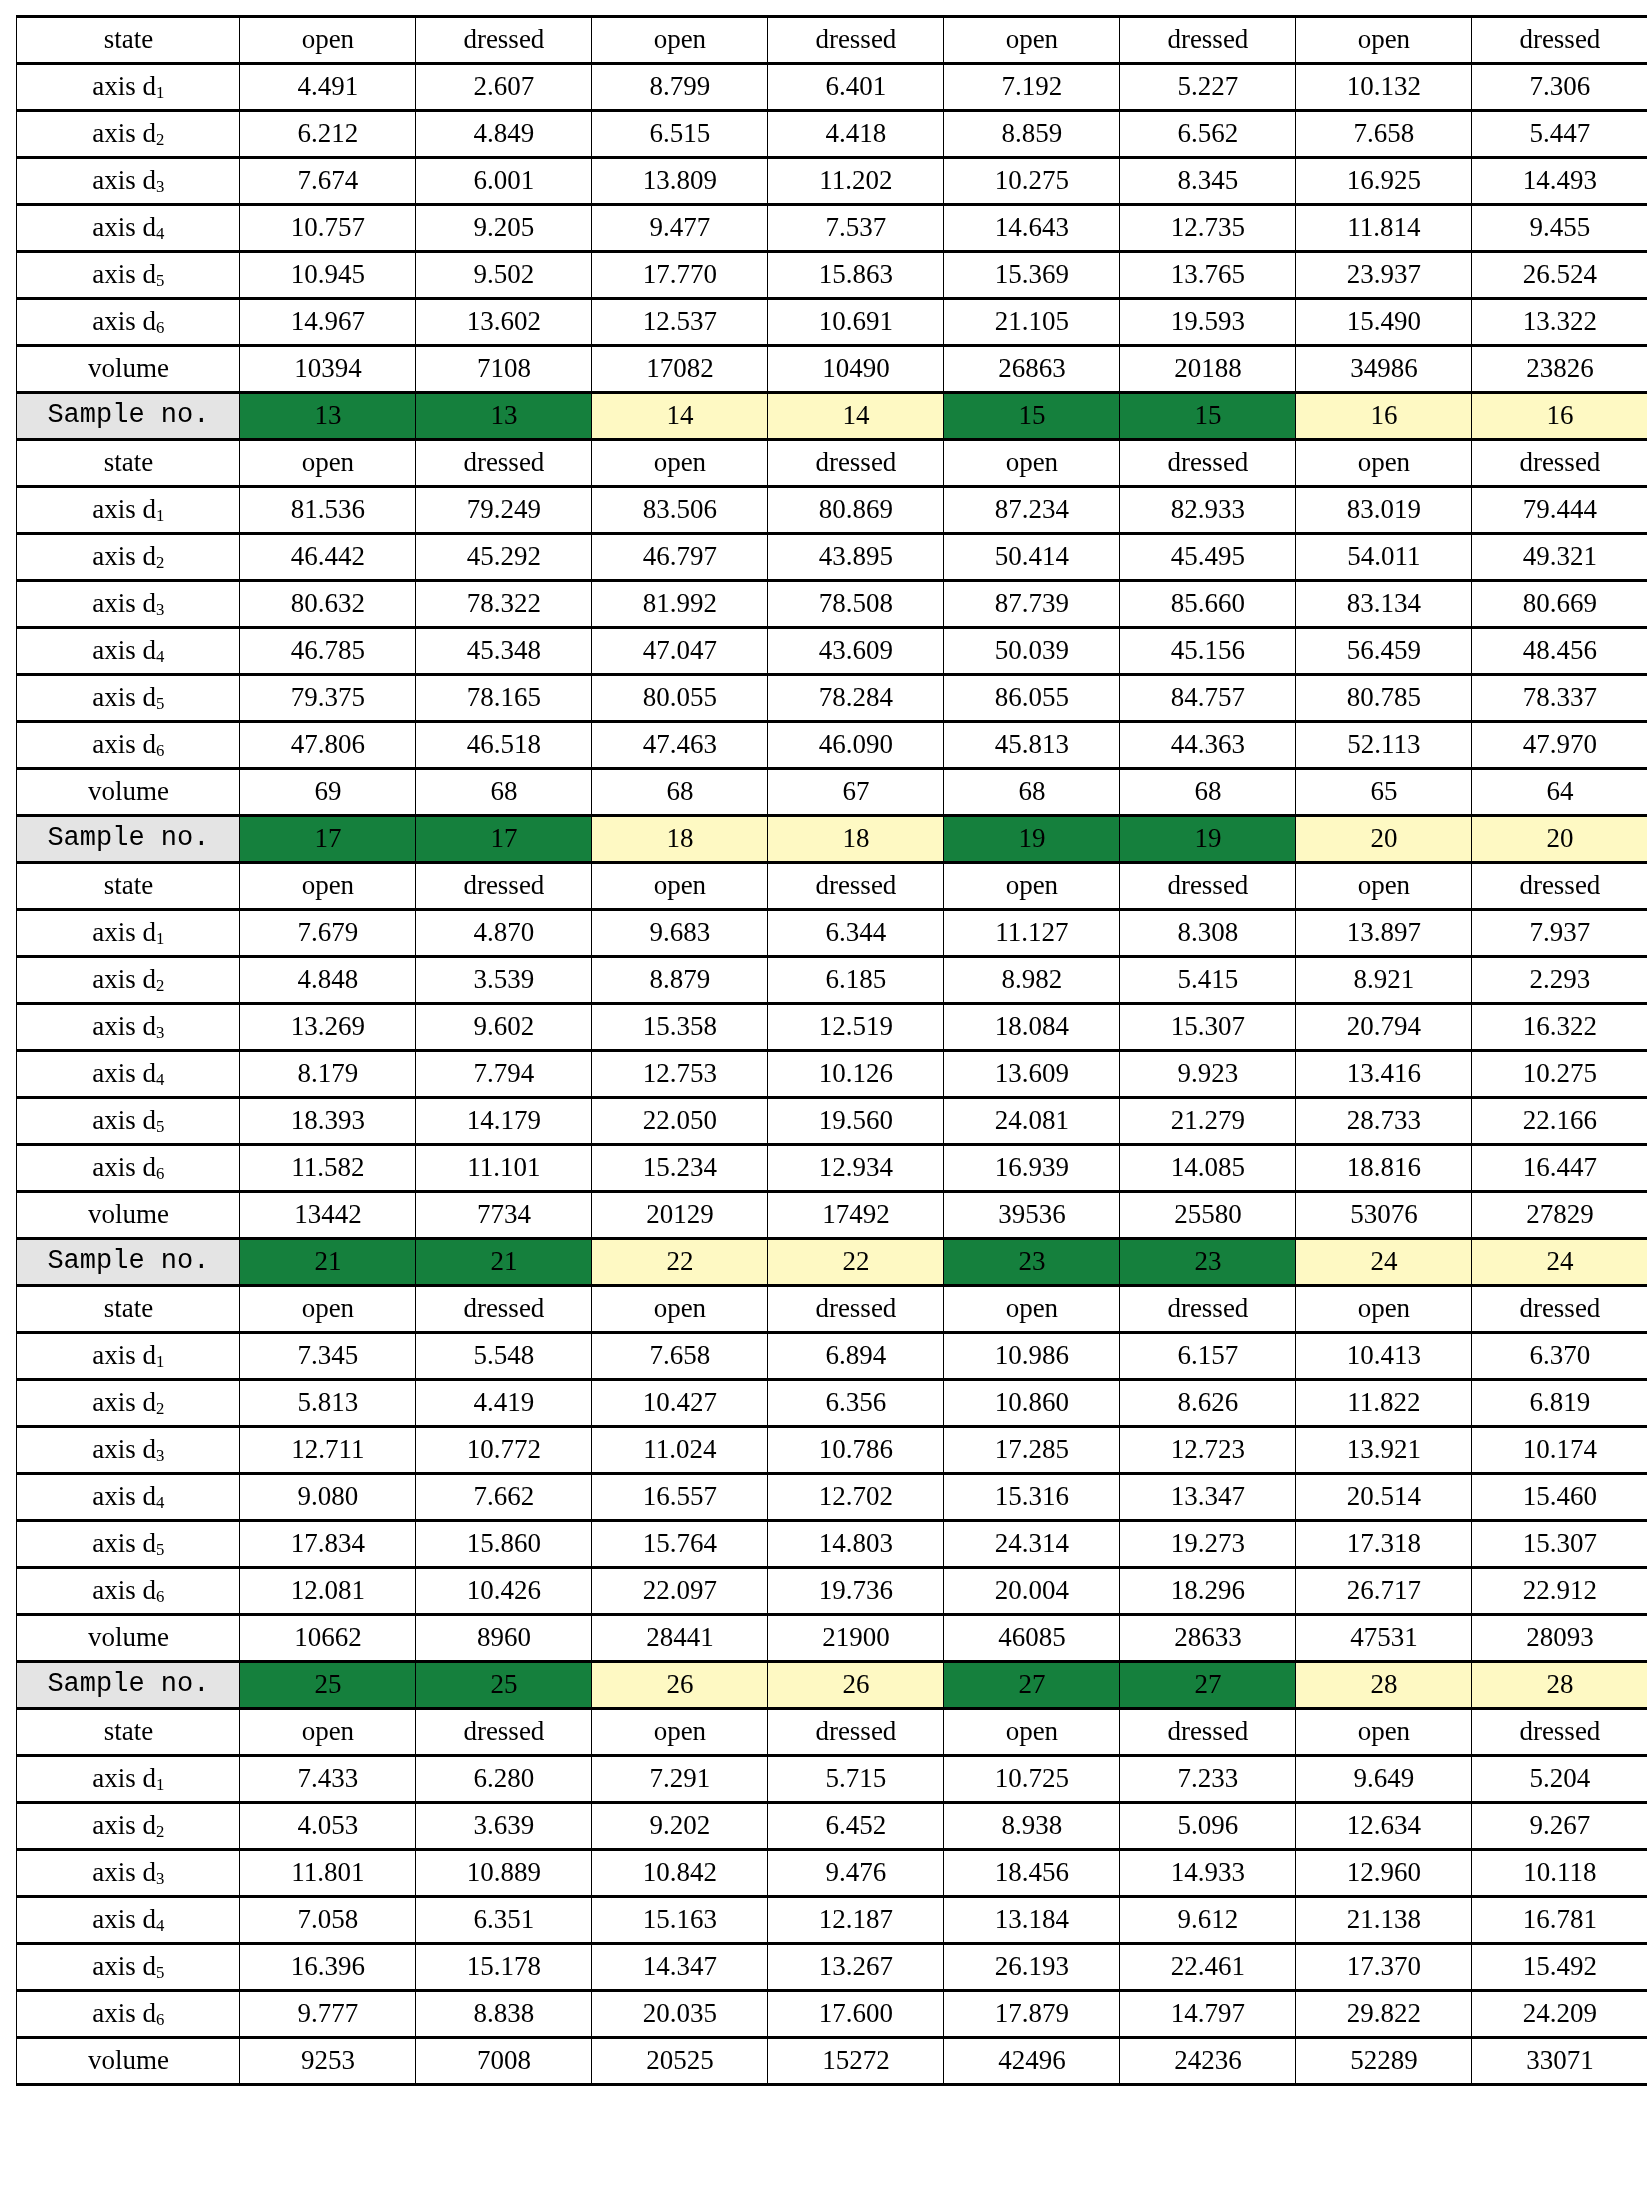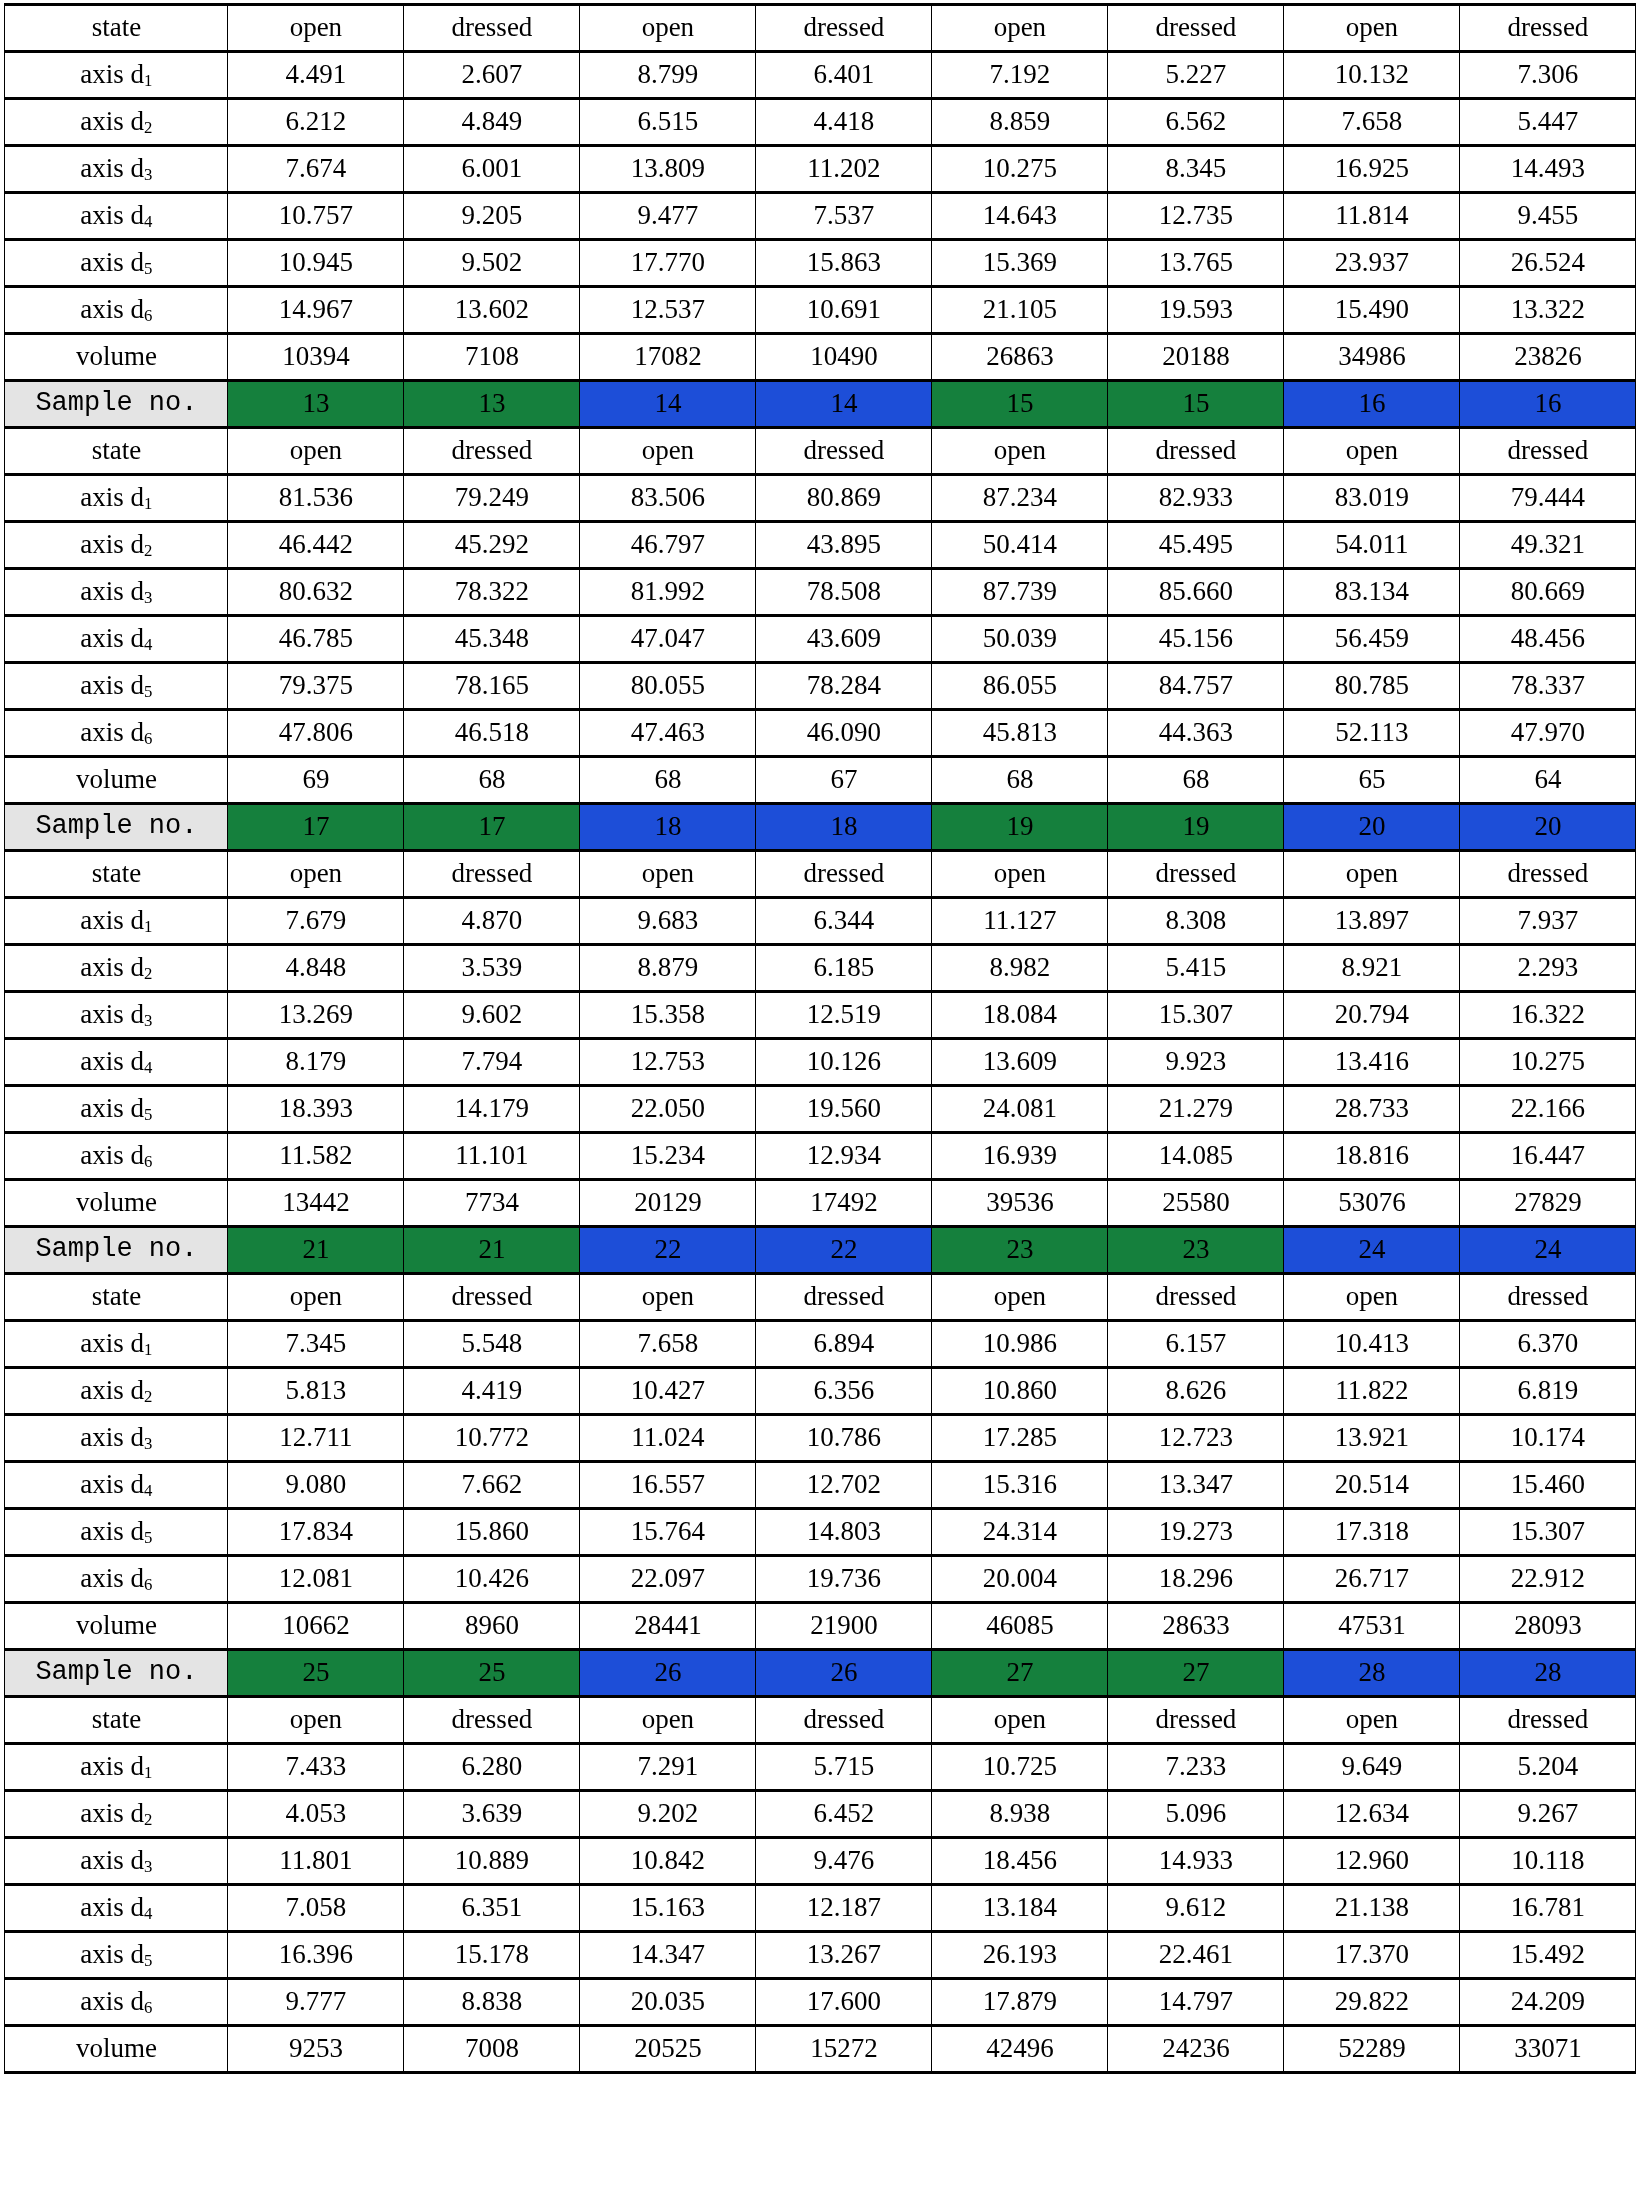--- a/index.html
+++ b/index.html
@@ -11,21 +11,21 @@
   }
   #sheet{
     width:1647px;
     box-sizing:border-box;
     padding:2.6px 4.4px 4.4px 4.4px;
   }
   table.grid{
     border-collapse:collapse;
     table-layout:fixed;
     width:1312px;
-    margin:0;
+    margin:12px;
   }
   table.grid col.lab{width:223px;}
   table.grid col.dat{width:176px;}
 
   table.grid td{
     border-left:1.3px solid #000;
     border-right:1.3px solid #000;
     border-top:1.3px solid #000;
     border-bottom:1.3px solid #000;
     height:44px;
@@ -43,21 +43,21 @@
     border-left-width:1.3px;
     border-right-width:1.3px;
     border-top-width:3.5px;
     border-bottom-width:0px;
   }
   table.grid tr.lastrow td{border-bottom-width:3.5px;}
 
   
   td.sh{background:#f0f0f0;}
   
-  tr.sampleband td{background:#1d4ed8;}
+  tr.sampleband td{background:#fef9c3;}
   tr.sampleband td.sh{background:#15803d;}
   
   td.lab{background:#ffffff;}
   tr.sampleband td.lab{background:#e4e4e4;font-family:Liberation Mono, monospace;}
 
   sub{font-size:0.62em;vertical-align:-0.18em;line-height:0;}
 </style>
 </head>
 <body>
 

